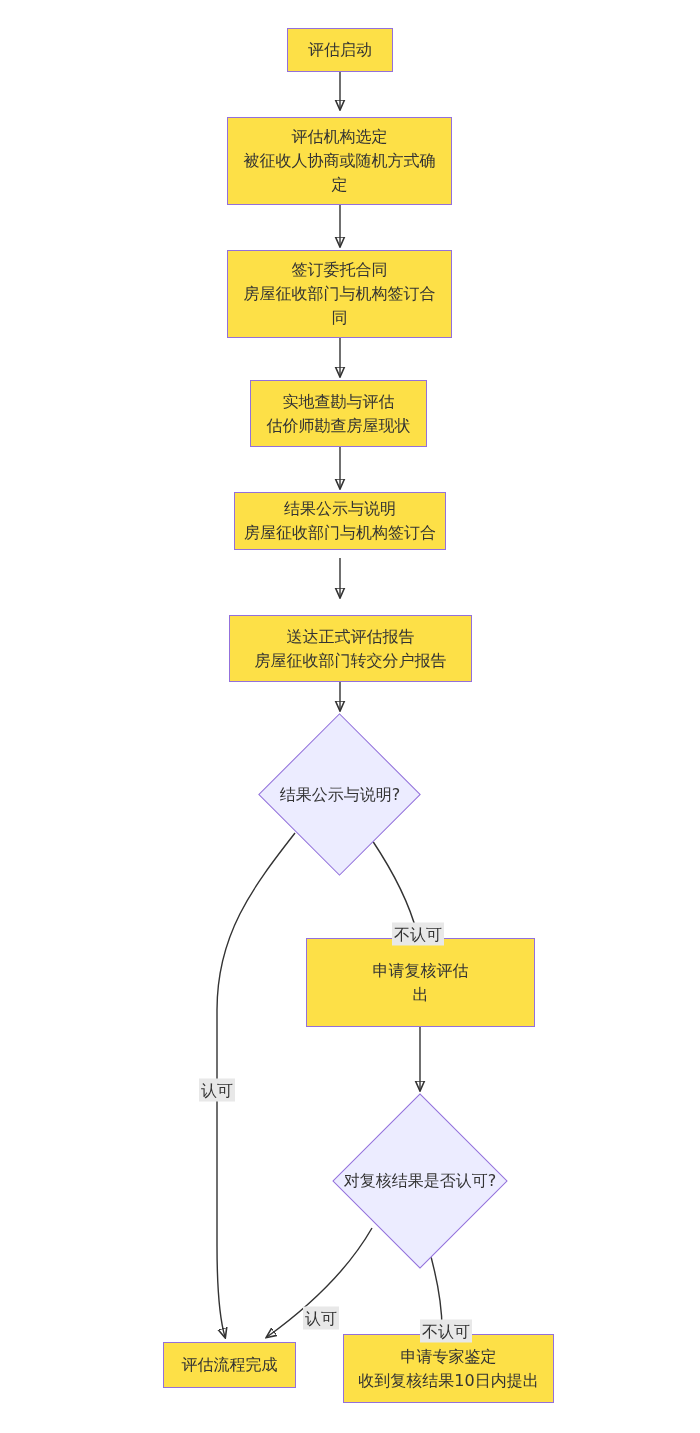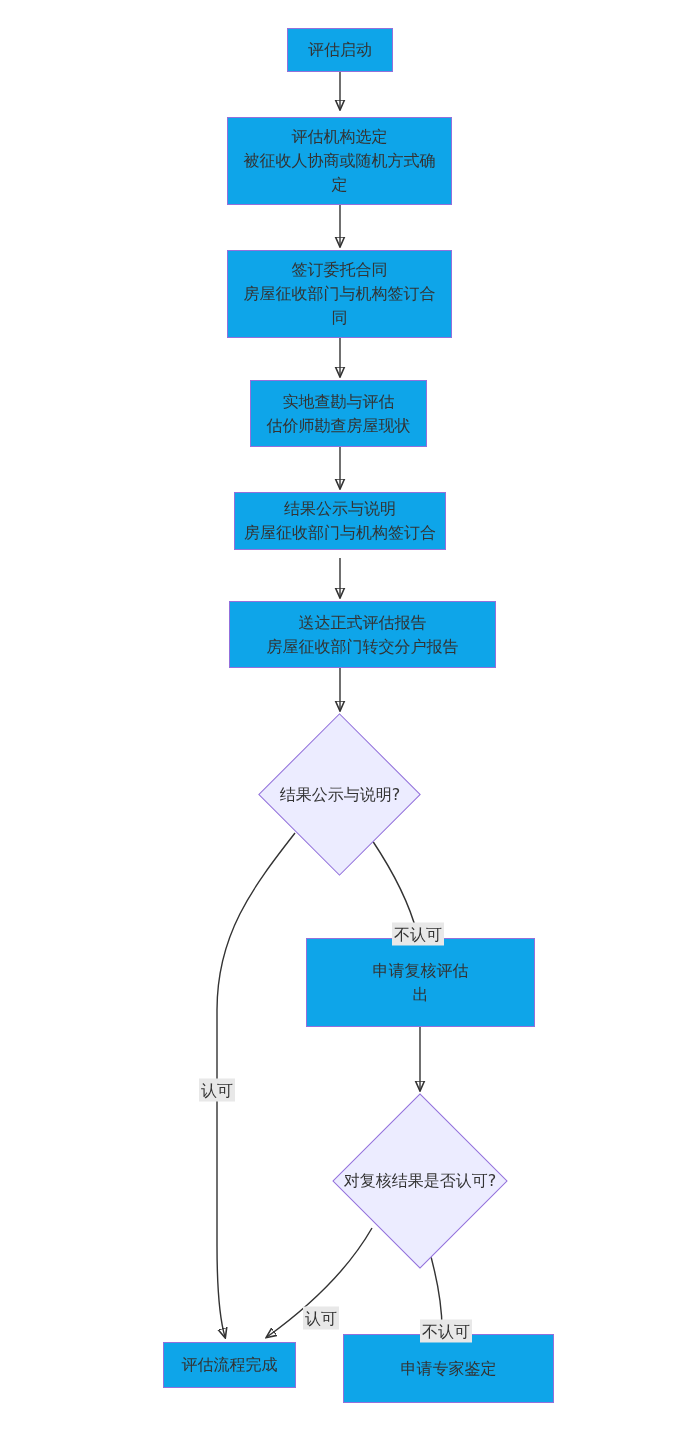--- a/index.html
+++ b/index.html
@@ -4,21 +4,21 @@
 <style>
   html,body{margin:0;padding:0;background:#ffffff;}
   .canvas{
     position:relative;width:700px;height:1433px;background:#ffffff;overflow:hidden;
     font-family:"DejaVu Sans","Liberation Sans",sans-serif;color:#333333;
   }
   svg.edges{position:absolute;left:0;top:0;width:700px;height:1433px;pointer-events:none;}
   svg.edges path{fill:none;stroke:#333333;stroke-width:1.4px;}
   .node{
     position:absolute;box-sizing:border-box;
-    background:#0ea5e9;border:1px solid #9370DB;
+    background:#fde047;border:1px solid #9370DB;
     display:flex;flex-direction:column;justify-content:center;align-items:center;
     text-align:center;font-size:16px;line-height:24px;
   }
   .node span{display:block;white-space:nowrap;}
   .diamond-shape{
     position:absolute;box-sizing:border-box;
     background:#ECECFF;border:1px solid #9370DB;
     transform:rotate(45deg);
   }
   .diamond-label{
@@ -73,21 +73,21 @@
   <div class="node" style="left:250px;top:380px;width:177px;height:67px">
     <span>实地查勘与评估</span>
     <span>估价师勘查房屋现状</span>
   </div>
 
   <div class="node" style="left:234px;top:492px;width:212px;height:58px">
     <span>结果公示与说明</span>
     <span>房屋征收部门与机构签订合</span>
   </div>
 
-  <div class="node" style="left:229px;top:601px;width:267px;height:67px">
+  <div class="node" style="left:229px;top:615px;width:243px;height:67px">
     <span>送达正式评估报告</span>
     <span>房屋征收部门转交分户报告</span>
   </div>
 
   <div class="diamond-shape" style="left:282px;top:737px;width:115px;height:115px"></div>
   <div class="diamond-label" style="left:258px;top:715px;width:164px;height:160px">
     <span>结果公示与说明?</span>
   </div>
 
   <div class="node" style="left:306px;top:938px;width:229px;height:89px">
@@ -99,20 +99,21 @@
   <div class="diamond-label" style="left:332px;top:1093px;width:176px;height:176px">
     <span>对复核结果是否认可?</span>
   </div>
 
   <div class="node" style="left:163px;top:1342px;width:133px;height:46px">
     <span>评估流程完成</span>
   </div>
 
   <div class="node" style="left:343px;top:1334px;width:211px;height:69px">
     <span>申请专家鉴定</span>
+    <span>收到复核结果10日内提出</span>
   </div>
 
   <div class="edge-label" style="left:217px;top:1060px">认可</div>
   <div class="edge-label" style="left:418px;top:904px">不认可</div>
   <div class="edge-label" style="left:321px;top:1288px">认可</div>
   <div class="edge-label" style="left:446px;top:1301px">不认可</div>
 
 </div>
 
 </body></html>

